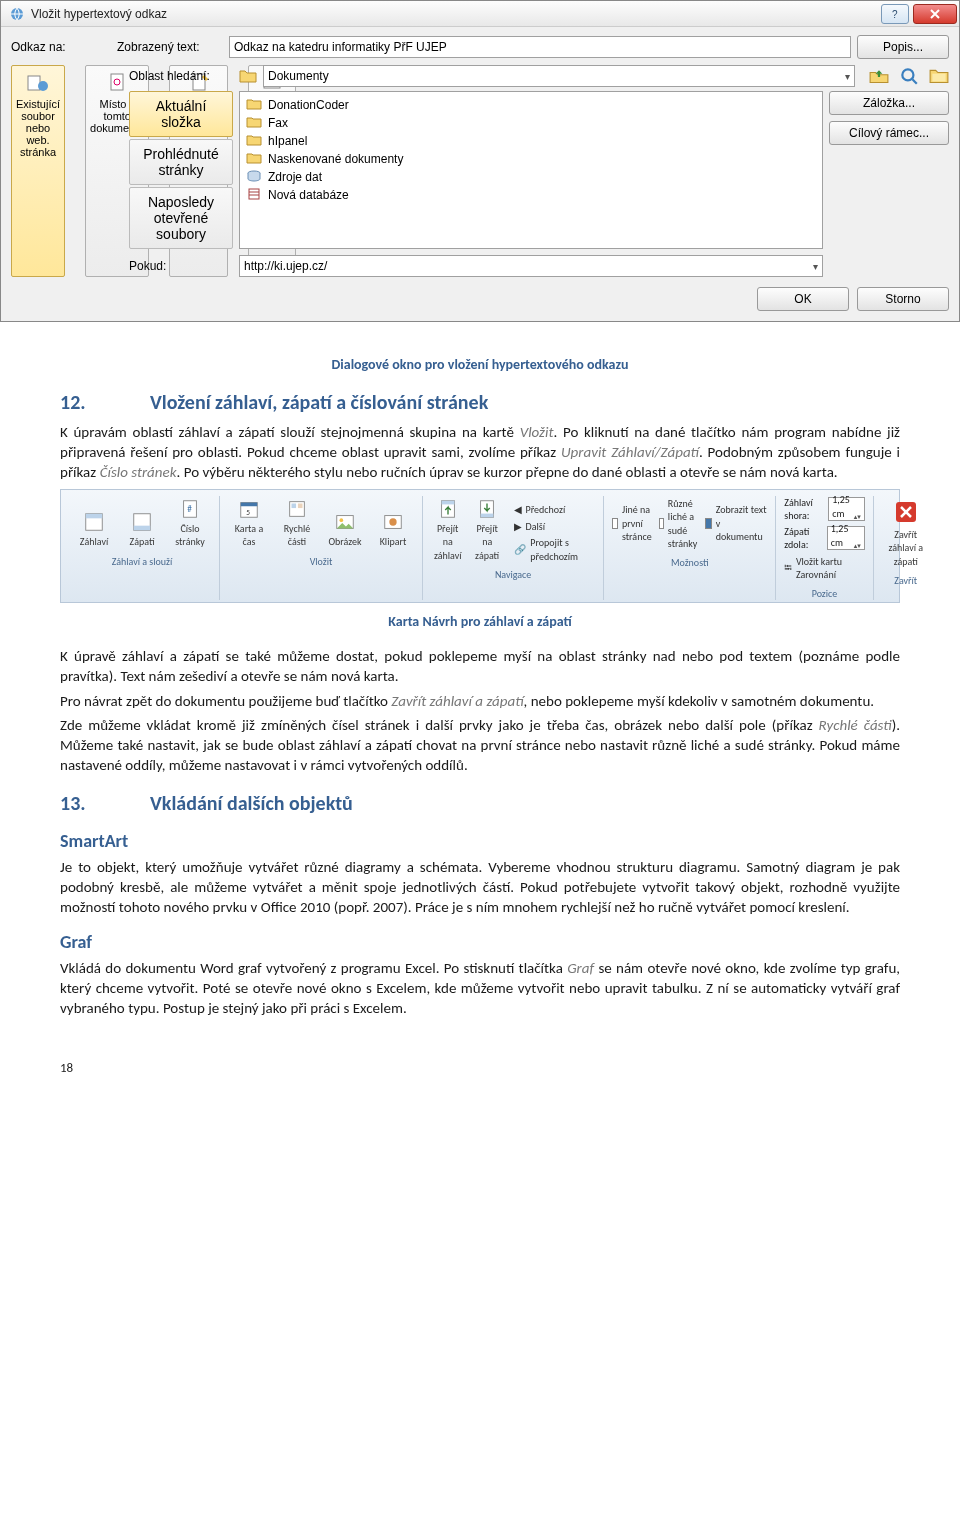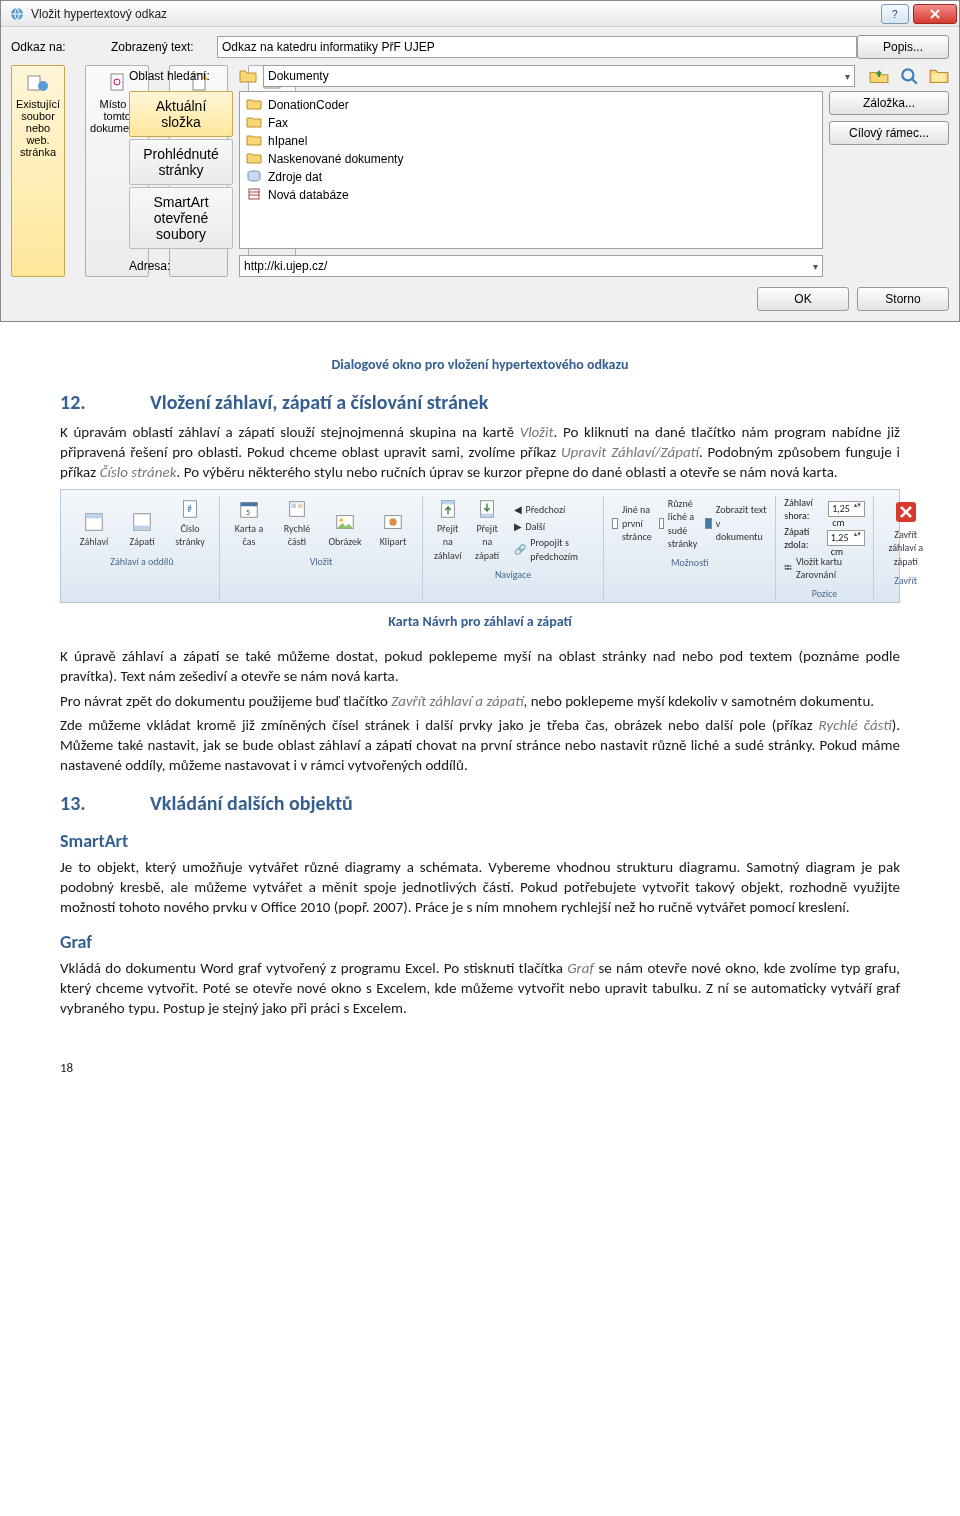--- a/index.html
+++ b/index.html
@@ -9,21 +9,21 @@
   .dialog { border: 1px solid #888; background: #f0f0f0; }
   .titlebar { display: flex; align-items: center; background: linear-gradient(#fdfdfd,#e8e8e8); border-bottom: 1px solid #ccc; height: 26px; padding: 0 2px; }
   .titlebar .icon { width: 16px; height: 16px; margin: 0 6px; }
   .titlebar .title { flex: 1; font-size: 12px; color: #222; }
   .titlebar .winbtns { display: flex; gap: 4px; }
   .winbtn { width: 28px; height: 20px; border: 1px solid #7a99b8; border-radius: 3px; background: linear-gradient(#f5f9fd,#d6e5f3); display:flex; align-items:center; justify-content:center; font-size: 11px; color:#2a4c6e;}
   .winbtn.close { background: linear-gradient(#f28c8c,#d53a2d); border-color:#9b2a20; color:#fff; width: 44px; }
   .winbtn.close svg { stroke:#fff; }
   
   .dialog-body { padding: 8px 10px 10px 10px; background:#f0f0f0; }
-  .row { display: flex; align-items: center; margin-bottom: 6px; }
+  .row { display: flex; align-items: center; gap: 6px; margin-bottom: 6px; }
   .label-col { width: 100px; font-size: 12px; }
   .text-input { border: 1px solid #a0a0a0; background:#fff; padding: 2px 4px; font-size: 12px; height: 22px; }
   .dropdown { border:1px solid #a0a0a0; background:#fff; height:22px; display:flex; align-items:center; padding:0 4px; position:relative; }
   .dropdown::after { content:"▾"; position:absolute; right:4px; color:#555; font-size:10px;}
   .btn { border:1px solid #999; background:linear-gradient(#fdfdfd,#e3e3e3); padding:3px 14px; border-radius:3px; font-size:12px; min-width:92px; text-align:center; height:24px; display:flex; align-items:center; justify-content:center;}
   
   .main-area { display:flex; gap:6px; }
   .left-tabs { width: 112px; display:flex; flex-direction:row; gap:20px; }
   .left-tab { border:1px solid #b0b0b0; background:linear-gradient(#fafafa,#ececec); padding:6px 4px; text-align:center; font-size:11px; display:flex; flex-direction:column; align-items:center; gap:4px; border-radius:2px;}
   .left-tab.active { background:linear-gradient(#fff6d9,#ffe79a); border-color:#c9a84a; }
@@ -63,21 +63,21 @@
   .rgroup { border-right:1px solid #c0cddb; padding: 0 8px; display:flex; flex-direction:column; align-items:center; }
   .rgroup-row { display:flex; gap:6px; align-items:flex-end; }
   .rbtn { display:flex; flex-direction:column; align-items:center; gap:2px; font-size:10px; color:#3a3a3a; padding:2px; width:48px; text-align:center;}
   .rbtn .ricon { width:28px; height:28px; }
   .rbtn.small { width:42px;}
   .rbtn.small .ricon{width:22px;height:22px;}
   .rgroup-label { font-size:10px; color:#4a6a8e; margin-top:4px; text-align:center;}
   .rcheck { display:flex; align-items:center; gap:4px; font-size:10px; color:#333; padding:1px 0;}
   .rcheck .box { width:11px; height:11px; border:1px solid #888; background:#fff;}
   .rspin { display:flex; align-items:center; gap:4px; font-size:10px;}
-  .rspin .spin { border:1px solid #999; background:#fff; width:48px; height:16px; padding:0 3px; display:flex; align-items:flex-start; justify-content:space-between;}
+  .rspin .spin { border:1px solid #999; background:#fff; width:48px; height:24px; padding:0 3px; display:flex; align-items:flex-end; justify-content:space-between;}
   .rspin .spin::after{content:"▴▾"; font-size:7px; line-height:6px; color:#555; display:flex; flex-direction:column;}
   .rbtn.close-hf .ricon { position:relative;}
   
   
   svg { display:block; }
 </style>
 </head>
 <body>
 
 <div class="dialog">
@@ -183,21 +183,21 @@
         </div>
         <div class="browser-split">
           <div class="inner-tabs">
             <div class="inner-tab active">
                 <span>Aktuální složka</span>
               </div>
             <div class="inner-tab">
                 <span>Prohlédnuté stránky</span>
               </div>
             <div class="inner-tab">
-                <span>SmartArt otevřené soubory</span>
+                <span>Naposledy otevřené soubory</span>
               </div>
           </div>
           <div class="file-list">
             <div class="file-item">
                 <span class="ficon">
                   <svg viewBox="0 0 16 14">
                     <path d="M1 3h5l1 1h8v8H1z" fill="#f7d673" stroke="#b89030"></path>
                   </svg>
                 </span>
                 <span>DonationCoder</span>
@@ -244,21 +244,21 @@
                 </span>
                 <span>Nová databáze</span>
               </div>
           </div>
           <div class="right-btns">
             <div class="btn">Záložka...</div>
             <div class="btn">Cílový rámec...</div>
           </div>
         </div>
         <div class="addr-row">
-          <div class="addr-label">Adresa:</div>
+          <div class="addr-label">Pokud:</div>
           <div class="dropdown" style="flex:1">
               <span>http://ki.ujep.cz/</span>
             </div>
           <div style="width:120px"></div>
         </div>
       </div>
     </div>
     <div class="footer-btns">
       <div class="btn">OK</div>
       <div class="btn">Storno</div>
@@ -300,21 +300,21 @@
         <div class="rbtn small">
             <span class="ricon">
               <svg viewBox="0 0 24 24">
                 <rect x="5" y="3" width="14" height="18" fill="#fff" stroke="#888"></rect>
                 <text x="9" y="15" font-size="10" fill="#4477aa">#</text>
               </svg>
             </span>
             <span>Číslo stránky</span>
           </div>
       </div>
-      <div class="rgroup-label">Záhlaví a oddílů</div>
+      <div class="rgroup-label">Záhlaví a slouží</div>
     </div>
     <div class="rgroup">
       <div class="rgroup-row">
         <div class="rbtn small">
             <span class="ricon">
               <svg viewBox="0 0 24 24">
                 <rect x="3" y="5" width="18" height="16" fill="#fff" stroke="#888"></rect>
                 <rect x="3" y="5" width="18" height="4" fill="#4477aa"></rect>
                 <text x="9" y="18" font-size="8" fill="#333">5</text>
               </svg>

